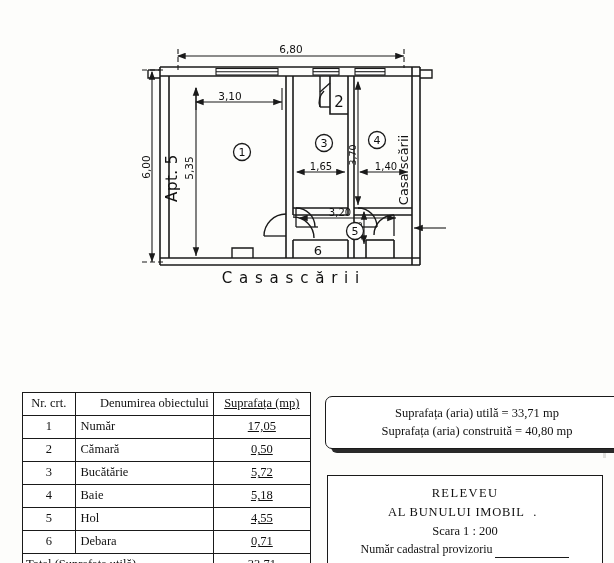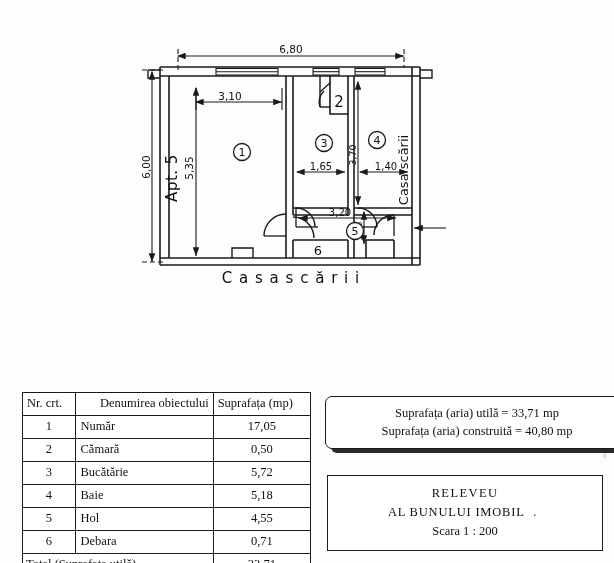--- a/index.html
+++ b/index.html
@@ -46,25 +46,25 @@
     background: #fff;
   }
   #rooms-table th, #rooms-table td {
     border: 1px solid #1a1a1a;
     padding: 2px 4px;
     line-height: 1.25;
     height: 18px;
   }
   #rooms-table th {
     font-weight: normal;
-    text-align: left;
+    text-align: center;
   }
   .c-nr   { width: 48px;  text-align: center; }
   .c-name { width: 140px; text-align: left; padding-left: 5px !important; }
-  .c-area { width: 95px;  text-align: center; }
+  .c-area { width: 95px;  text-align: center; text-decoration: underline; }
   .total-row td.total-label {
     text-align: left;
     padding-left: 3px !important;
   }
 
   
   #area-box {
     position: absolute;
     left: 325px;
     top: 396px;
@@ -341,15 +341,19 @@
     <div>Suprafața (aria) construită = 40,80 mp</div>
   </div>
 
   <div id="title-box">
     <div class="t1">RELEVEU</div>
     <div class="t2">
       <span>AL BUNULUI IMOBIL</span>
       <span class="dot-mark">.</span>
     </div>
     <div class="t3">Scara 1 : 200</div>
+    <div class="t4">
+      <span>Număr cadastral provizoriu</span>
+      <span class="blank-line"></span>
+    </div>
   </div>
 
 </div>
 
 </body></html>

